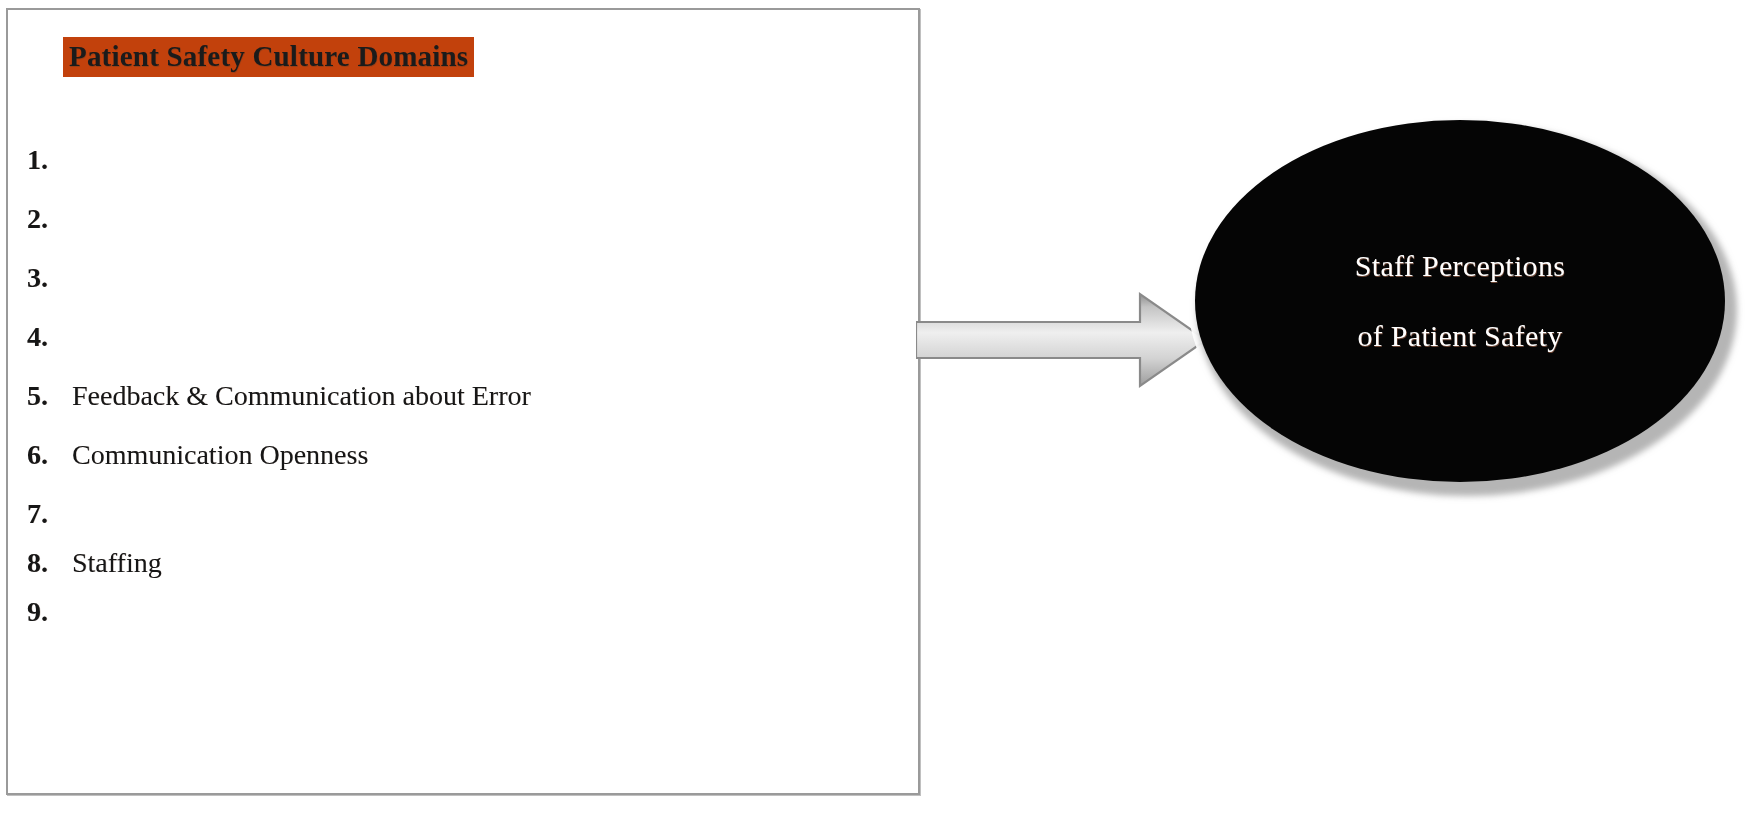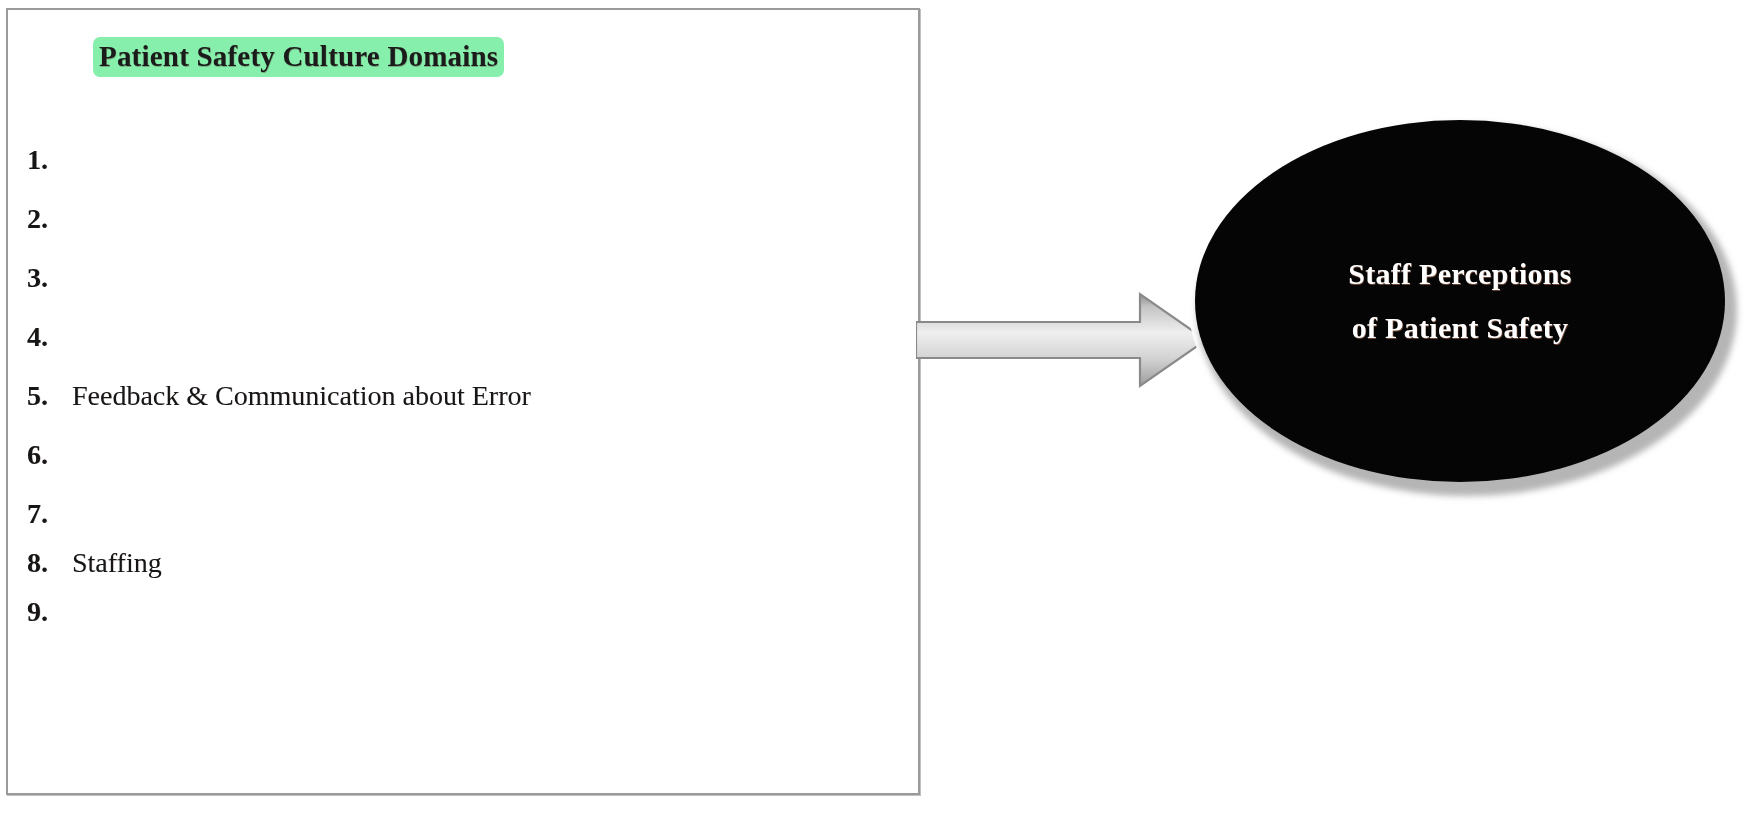--- a/index.html
+++ b/index.html
@@ -23,31 +23,30 @@
     width: 914px;
     height: 787px;
     box-sizing: border-box;
     background: #ffffff;
     border: 2px solid #9a9a9a;
     box-shadow: 1px 1px 0 rgba(140,140,140,0.55);
   }
 
   #domains-title {
     position: absolute;
-    left: 85px;
+    left: 55px;
     top: 27px;
     font-size: 29px;
     font-weight: bold;
     color: #1b1b1b;
     letter-spacing: 0.2px;
-    background: #86efac;
+    background: #c2410c;
     padding: 3px 6px 4px 6px;
     white-space: nowrap;
     text-shadow: 0.5px 0.5px 0 rgba(90,60,40,0.35);
-    border-radius: 7px;
   }
 
   #domains-list {
     position: absolute;
     left: 12px;
     top: 134px;
     width: 890px;
     list-style: none;
     margin: 0;
     padding: 0;
@@ -111,24 +110,24 @@
        7px 9px 6px 5px rgba(120,120,120,0.55),
        0 0 0 7px rgba(255,255,255,0.95);
     display: flex;
     flex-direction: column;
     align-items: center;
     justify-content: center;
   }
   .ellipse-line {
     color: #ffffff;
     font-size: 30px;
-    font-weight: bold;
+    font-weight: normal;
     letter-spacing: 0.3px;
     line-height: 1;
-    margin: 12px 0;
+    margin: 20px 0;
     text-shadow: 0.6px 0.6px 0 rgba(190,120,90,0.55);
     white-space: nowrap;
   }
 </style>
 </head>
 <body>
 
 <div id="domains-box">
 
   <div id="domains-title">Patient Safety Culture Domains</div>
@@ -145,20 +144,21 @@
     </li>
     <li class="domain-item">
       <span class="domain-num">4.</span>
     </li>
     <li class="domain-item">
       <span class="domain-num">5.</span>
       <span class="domain-label">Feedback &amp; Communication about Error</span>
     </li>
     <li class="domain-item">
       <span class="domain-num">6.</span>
+      <span class="domain-label">Communication Openness</span>
     </li>
     <li class="domain-item tight">
       <span class="domain-num">7.</span>
     </li>
     <li class="domain-item tight">
       <span class="domain-num">8.</span>
       <span class="domain-label">Staffing</span>
     </li>
     <li class="domain-item tight">
       <span class="domain-num">9.</span>

